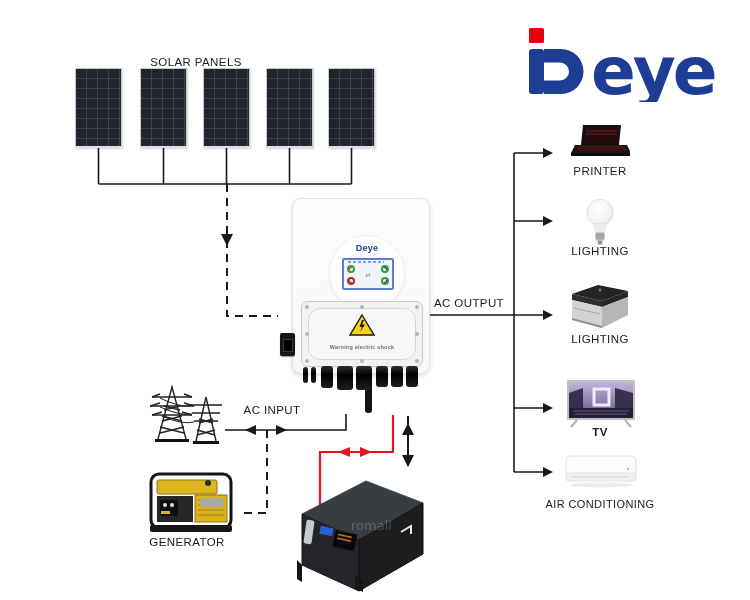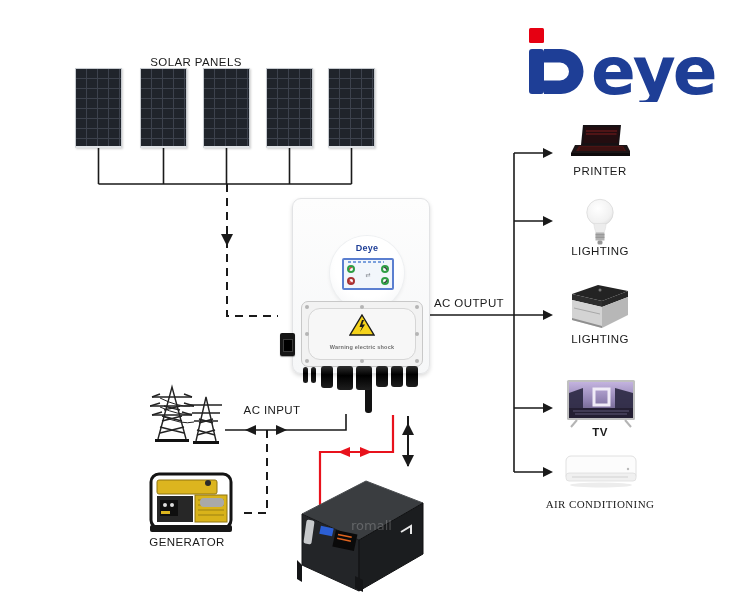--- a/index.html
+++ b/index.html
@@ -98,21 +98,21 @@
   </svg>
 
   <div class="lbl" style="left:116px;top:48px;width:160px;margin-top:8px;">SOLAR PANELS</div>
   <div class="lbl left" style="left:434px;top:297px;width:100px;">AC OUTPUT</div>
   <div class="lbl" style="left:222px;top:404px;width:100px;">AC INPUT</div>
   <div class="lbl" style="left:137px;top:536px;width:100px;">GENERATOR</div>
   <div class="lbl" style="left:550px;top:165px;width:100px;">PRINTER</div>
   <div class="lbl" style="left:550px;top:245px;width:100px;">LIGHTING</div>
   <div class="lbl" style="left:550px;top:333px;width:100px;">LIGHTING</div>
   <div class="lbl" style="left:550px;top:426px;width:100px;font-weight:bold;">TV</div>
-  <div class="lbl" style="left:540px;top:498px;width:120px;font-size:11px;font-family:Liberation Serif, serif;">AIR CONDITIONING</div>
+  <div class="lbl" style="left:540px;top:498px;width:120px;font-size:11px;">AIR CONDITIONING</div>
 
   <div class="sp" style="left:75px;"></div>
   <div class="sp" style="left:140px;"></div>
   <div class="sp" style="left:203px;"></div>
   <div class="sp" style="left:266px;"></div>
   <div class="sp" style="left:328px;"></div>
 
   <svg class="logo" viewBox="0 0 205 80">
     <rect x="14" y="6" width="15" height="15" rx="1.5" fill="#e60012"></rect>
     <rect x="14" y="27" width="15" height="45" rx="3" fill="#1e3e96"></rect>

